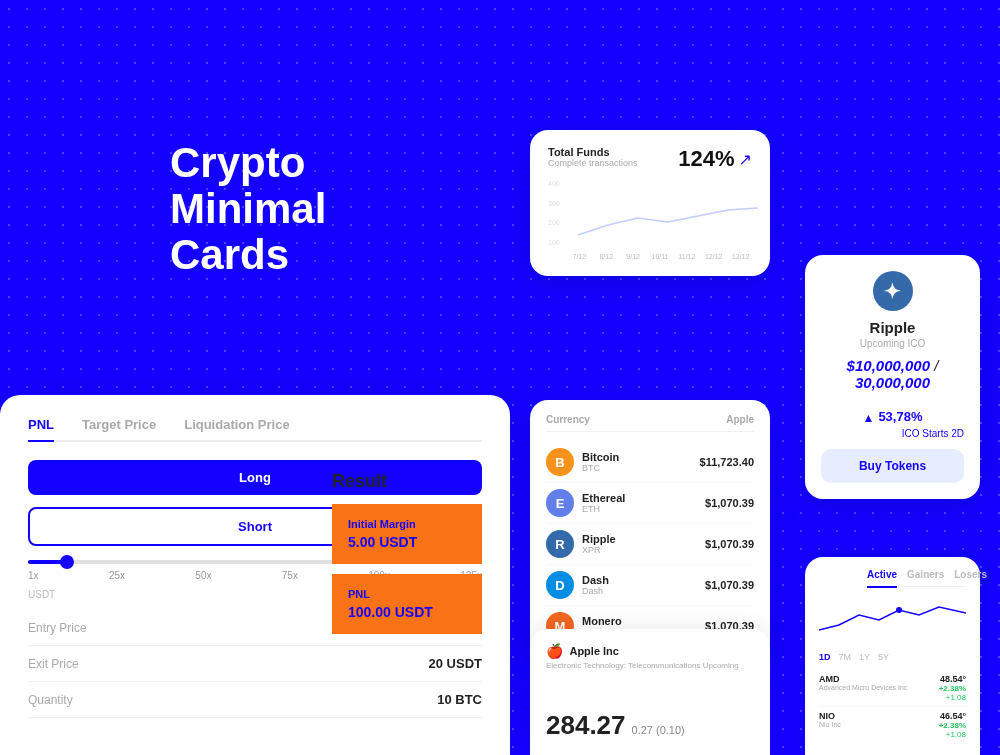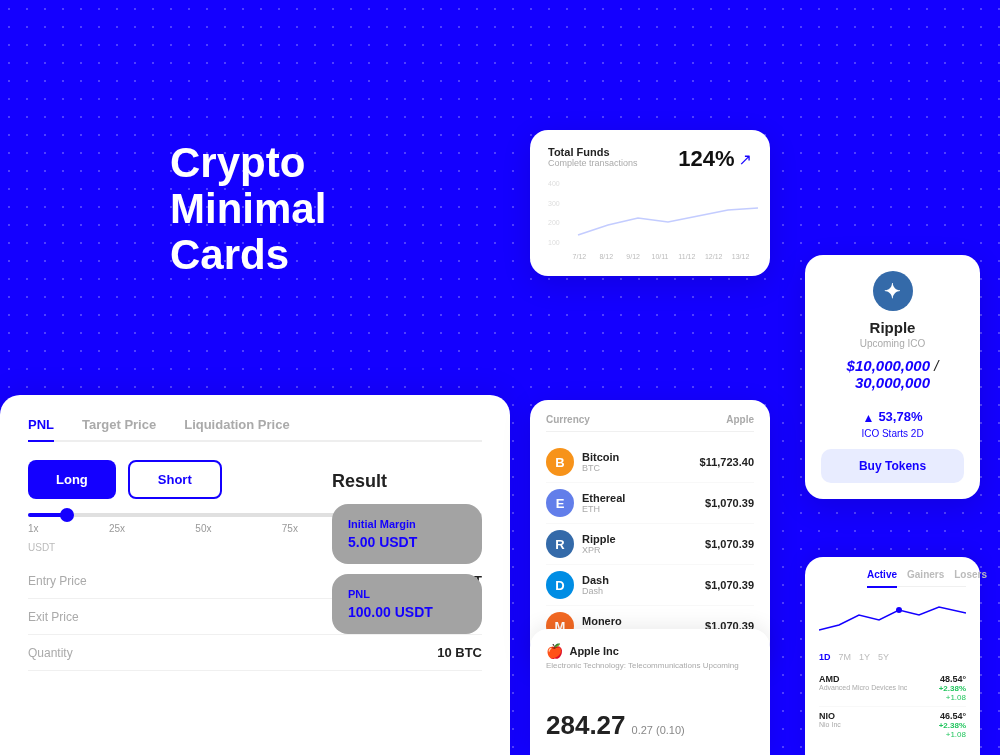--- a/index.html
+++ b/index.html
@@ -70,20 +70,21 @@
       margin-bottom: -2px;
     }
     .pnl-tab.active {
       color: #1400ff;
       border-bottom: 2px solid #1400ff;
     }
     .long-short-row {
       display: flex;
       gap: 12px;
       margin-bottom: 14px;
+      flex-direction: column;
     }
     .btn-long {
       background: #1400ff;
       color: #fff;
       border: none;
       border-radius: 8px;
       padding: 10px 28px;
       font-size: 13px;
       font-weight: 700;
       cursor: pointer;
@@ -163,22 +164,22 @@
       top: 76px;
       width: 150px;
     }
     .result-title {
       font-size: 18px;
       font-weight: 800;
       color: #222;
       margin-bottom: 12px;
     }
     .result-box {
-      background: #a3a3a3;
-      border-radius: 16px;
+      background: #f97316;
+      border-radius: 0;
       padding: 14px 16px;
       margin-bottom: 10px;
     }
     .result-box-label {
       font-size: 11px;
       font-weight: 700;
       color: #1400ff;
       margin-bottom: 4px;
     }
     .result-box-value {
@@ -379,20 +380,21 @@
     .ripple-growth {
       color: #1400ff;
       font-size: 13px;
       font-weight: 700;
       margin-bottom: 2px;
     }
     .ripple-ico-start {
       font-size: 10px;
       color: #1400ff;
       margin-bottom: 10px;
+      text-align: right;
     }
     .btn-buy {
       width: 100%;
       background: #e8ecff;
       color: #1400ff;
       border: none;
       border-radius: 10px;
       padding: 10px;
       font-size: 12px;
       font-weight: 700;

